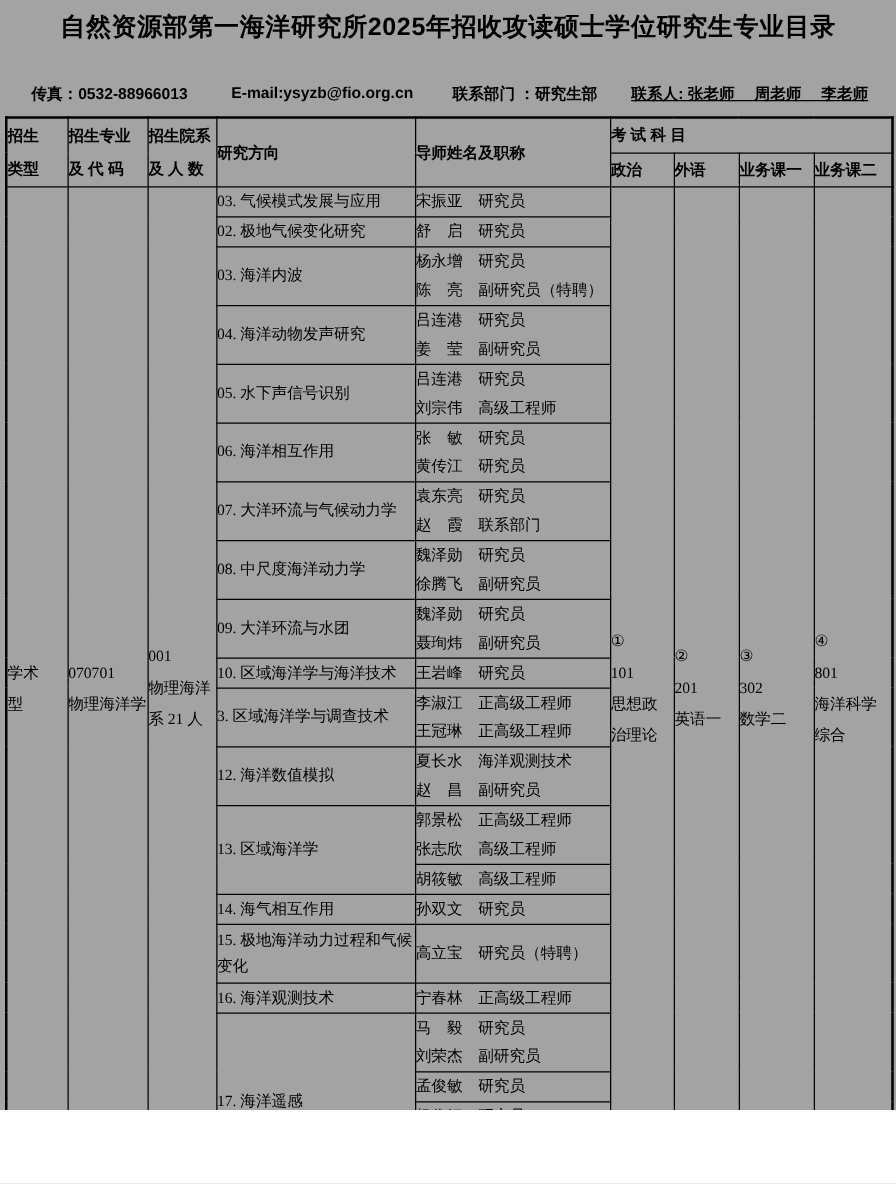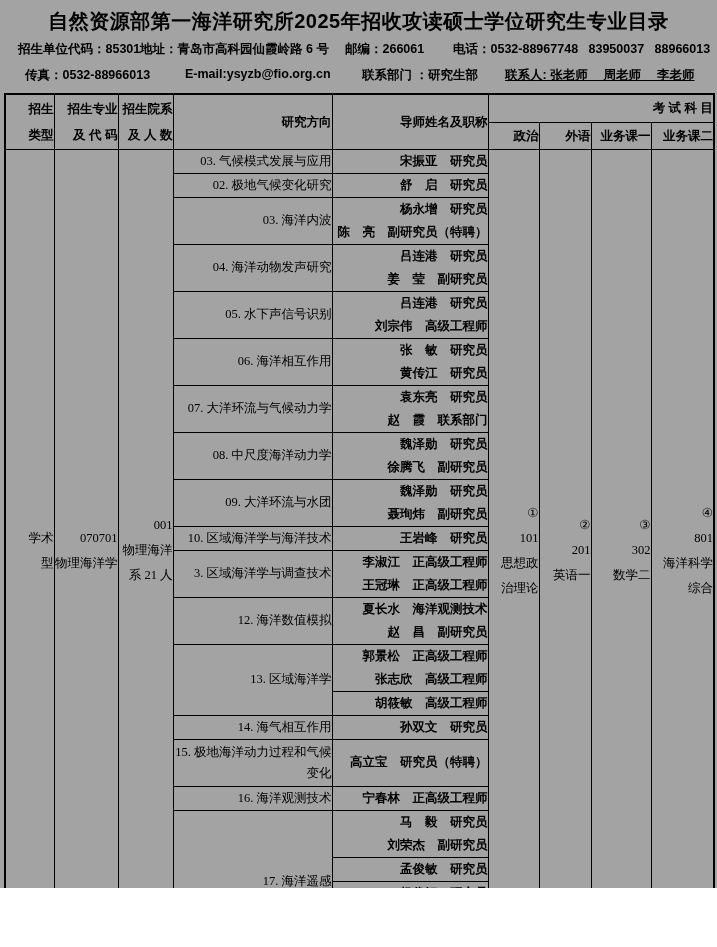--- a/index.html
+++ b/index.html
@@ -21,46 +21,40 @@
   .c1 { top:41px; } .c2 { top:67px;text-align:right; }
   .p0 { left:18px; } .p1 { left:140px; } .p2 { left:345px; } .p3 { left:453px; }
   .q0 { left:25px; } .q1 { left:185px; } .q2 { left:362px; } .q3 { left:505px;text-decoration:underline; }
 
   table.main {
     position:absolute; top:93px; left:4px; width:709px;
     border-collapse:collapse; table-layout:fixed;
     border:2px solid #000; font-size:12.5px;
   }
   table.main th, table.main td {
-    border:1px solid #000; text-align:right; vertical-align:middle;
+    border:1px solid #000; text-align:left; vertical-align:middle;
     overflow:hidden; padding:0;margin-left:36px;
   }
   thead th { font-weight:bold; font-family:"Liberation Sans", sans-serif; line-height:26px; }
   .hr1 { height:28px; } .hr2 { height:27px; }
   tbody td { font-family:"Liberation Serif", serif; font-weight:normal; }
   .pre { white-space:pre-line; }
   .lh26 { line-height:25px; }
   .dir  { text-align:left; padding-left:7px; padding-right:3px; line-height:21px; }
-  .mentor { text-align:left; padding-left:9px;font-weight:bold; }
+  .mentor { text-align:left; padding-left:9px; }
   .mentor div { line-height:23px; white-space:pre; }
   .row-s { height:22px; } .row-m { height:24px; } .row-d { height:47px; }
 </style>
 </head>
 <body>
 
 <div class="page">
 
   <div class="doc-title">自然资源部第一海洋研究所2025年招收攻读硕士学位研究生专业目录</div>
 
-  <div class="contact-line c1">
-    <span class="p0">招生单位代码：85301</span>
-    <span class="p1">地址：青岛市高科园仙霞岭路 6 号</span>
-    <span class="p2">邮编：266061</span>
-    <span class="p3">电话：0532-88967748   83950037   88966013</span>
-  </div>
 
   <div class="contact-line c2">
     <span class="q0">传真：0532-88966013</span>
     <span class="q1">E-mail:ysyzb@fio.org.cn</span>
     <span class="q2">联系部门 ：研究生部</span>
     <span class="q3">联系人: 张老师　 周老师　 李老师</span>
   </div>
 
   <table class="main">
     <colgroup>

